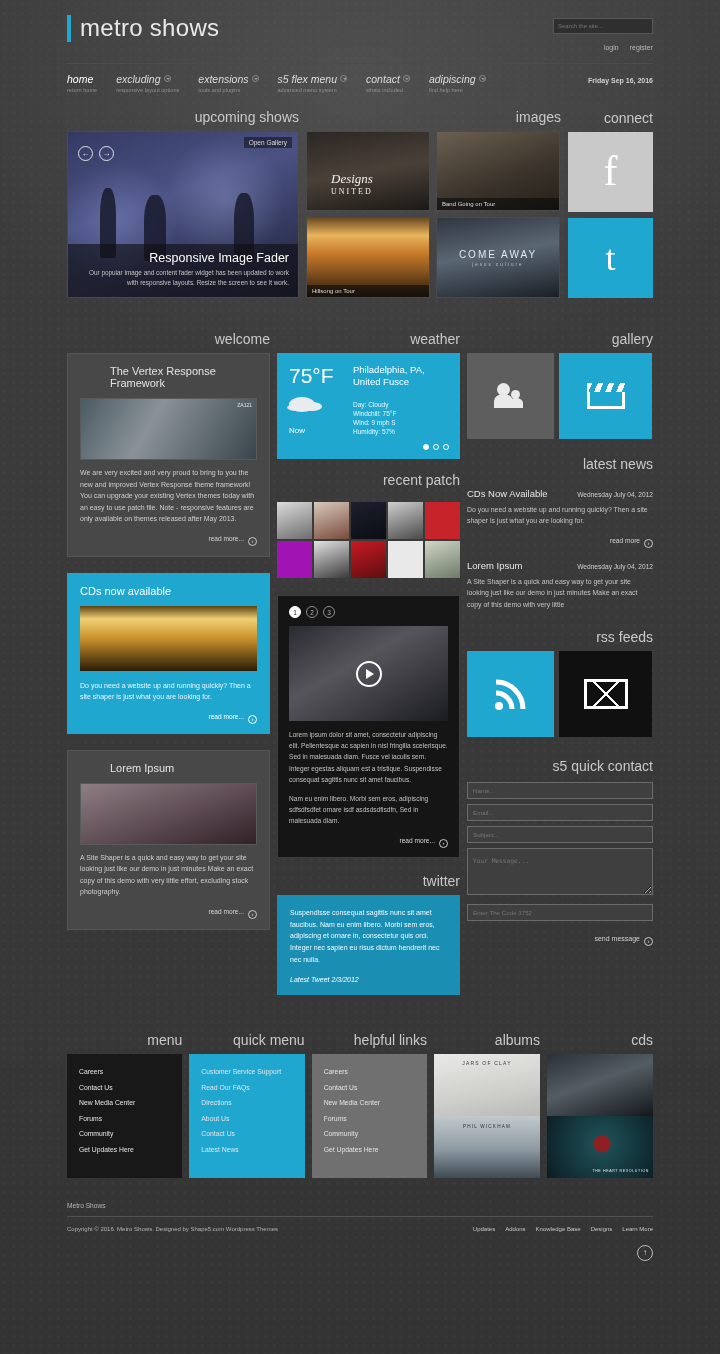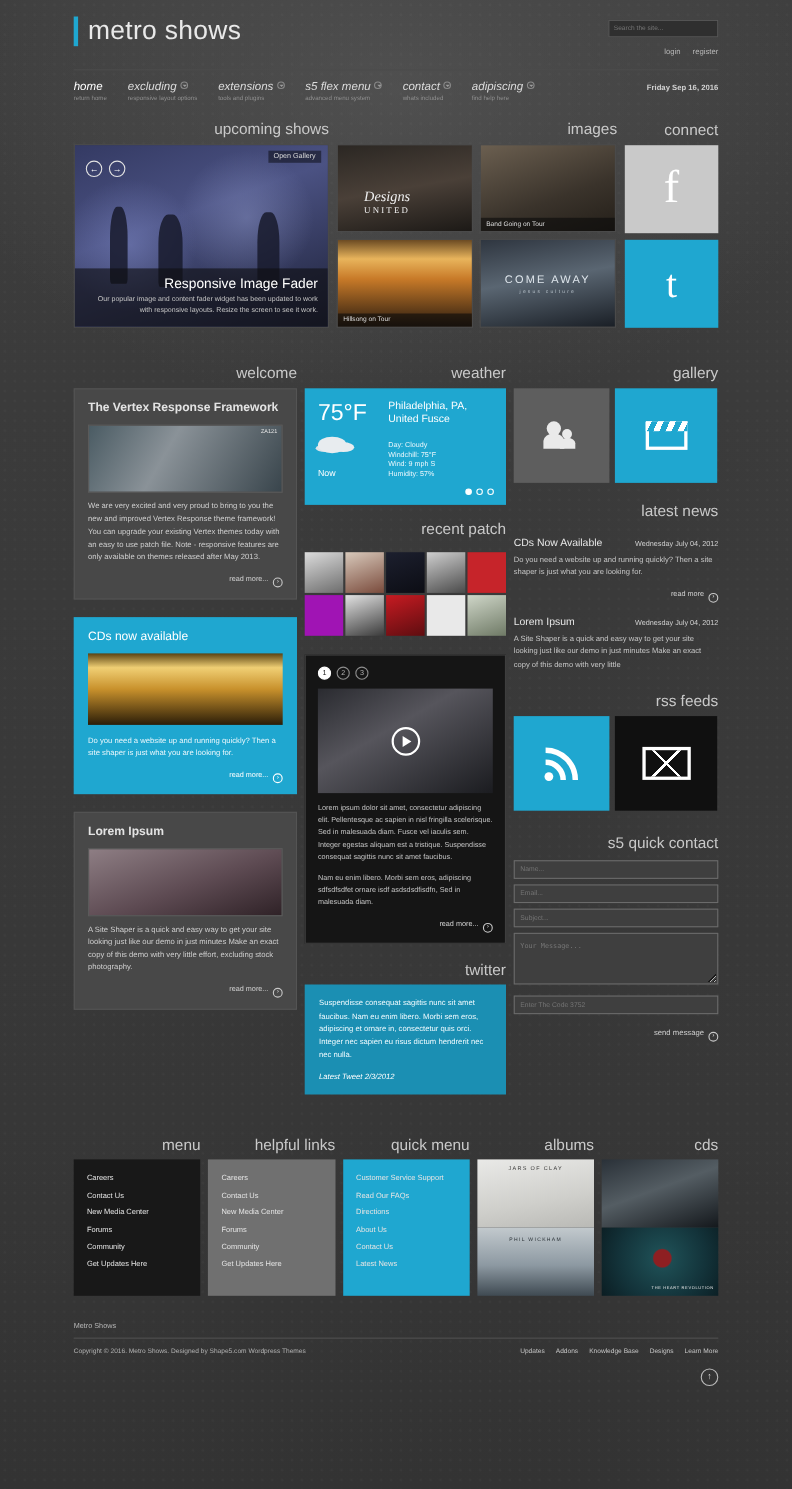--- a/index.html
+++ b/index.html
@@ -95,21 +95,21 @@
   .sq.tw{ background:#1fa7d0; }
   .sq.tw .g{ font-size:36px; color:#fff; font-family:"Liberation Serif",serif; line-height:.85; }
 
   
   .midrow{ margin-top:34px; display:flex; gap:7px; align-items:flex-start; }
   .c-left{ width:203px; }
   .c-mid{ width:183px; }
   .c-right{ width:186px; }
 
   .panel{ background:#484848; border:1px solid #545454; padding:11px 12px 12px; }
-  .panel h3{ font-size:11px; font-weight:700; color:#e3e3e3; }
+  .panel h3{ font-size:11px; font-weight:400; color:#e3e3e3;margin-left:30px; }
   .panel p{ font-size:7px; line-height:1.65; color:#cfcfcf; margin-top:7px; }
   .thumb{ height:62px; margin-top:9px; border:1px solid #5a5a5a; position:relative; overflow:hidden; }
   .th-band{ background:linear-gradient(120deg,#4a5b63,#8a9298 40%,#39454c); }
   .th-band::after{ content:"ZA121"; position:absolute; right:4px; top:3px; font-size:5px; color:#e6e6e6; }
   .th-group{ background:linear-gradient(160deg,#8e7e84,#5d4a52 55%,#2f2227); }
   .readmore{ margin-top:10px; text-align:right; font-size:6.6px; color:#d3d3d3; }
   .rm-ic{ display:inline-block; width:9px;height:9px;border:1px solid #c9c9c9;border-radius:50%;
           position:relative; top:2px; margin-left:4px; font-size:6px; line-height:7px; text-align:center; color:#ddd;}
 
   .weather{ background:#1fa7d0; padding:11px 12px 10px; position:relative; height:106px; display:flex; gap:10px;}
@@ -497,39 +497,39 @@
       <div class="fbox dark">
         <a>Careers</a>
         <a>Contact Us</a>
         <a>New Media Center</a>
         <a>Forums</a>
         <a>Community</a>
         <a>Get Updates Here</a>
       </div>
     </div>
     <div class="fcolw">
+      <div class="sect-t">quick menu</div>
+      <div class="fbox cyan">
+        <a>Customer Service Support</a>
+        <a>Read Our FAQs</a>
+        <a>Directions</a>
+        <a>About Us</a>
+        <a>Contact Us</a>
+        <a>Latest News</a>
+      </div>
+    </div>
+    <div class="fcolw">
       <div class="sect-t">helpful links</div>
       <div class="fbox gray">
         <a>Careers</a>
         <a>Contact Us</a>
         <a>New Media Center</a>
         <a>Forums</a>
         <a>Community</a>
         <a>Get Updates Here</a>
-      </div>
-    </div>
-    <div class="fcolw">
-      <div class="sect-t">quick menu</div>
-      <div class="fbox cyan">
-        <a>Customer Service Support</a>
-        <a>Read Our FAQs</a>
-        <a>Directions</a>
-        <a>About Us</a>
-        <a>Contact Us</a>
-        <a>Latest News</a>
       </div>
     </div>
     <div>
       <div class="sect-t">albums</div>
       <div class="alb">
         <div class="a1"></div>
         <div class="a2"></div>
       </div>
     </div>
     <div>

